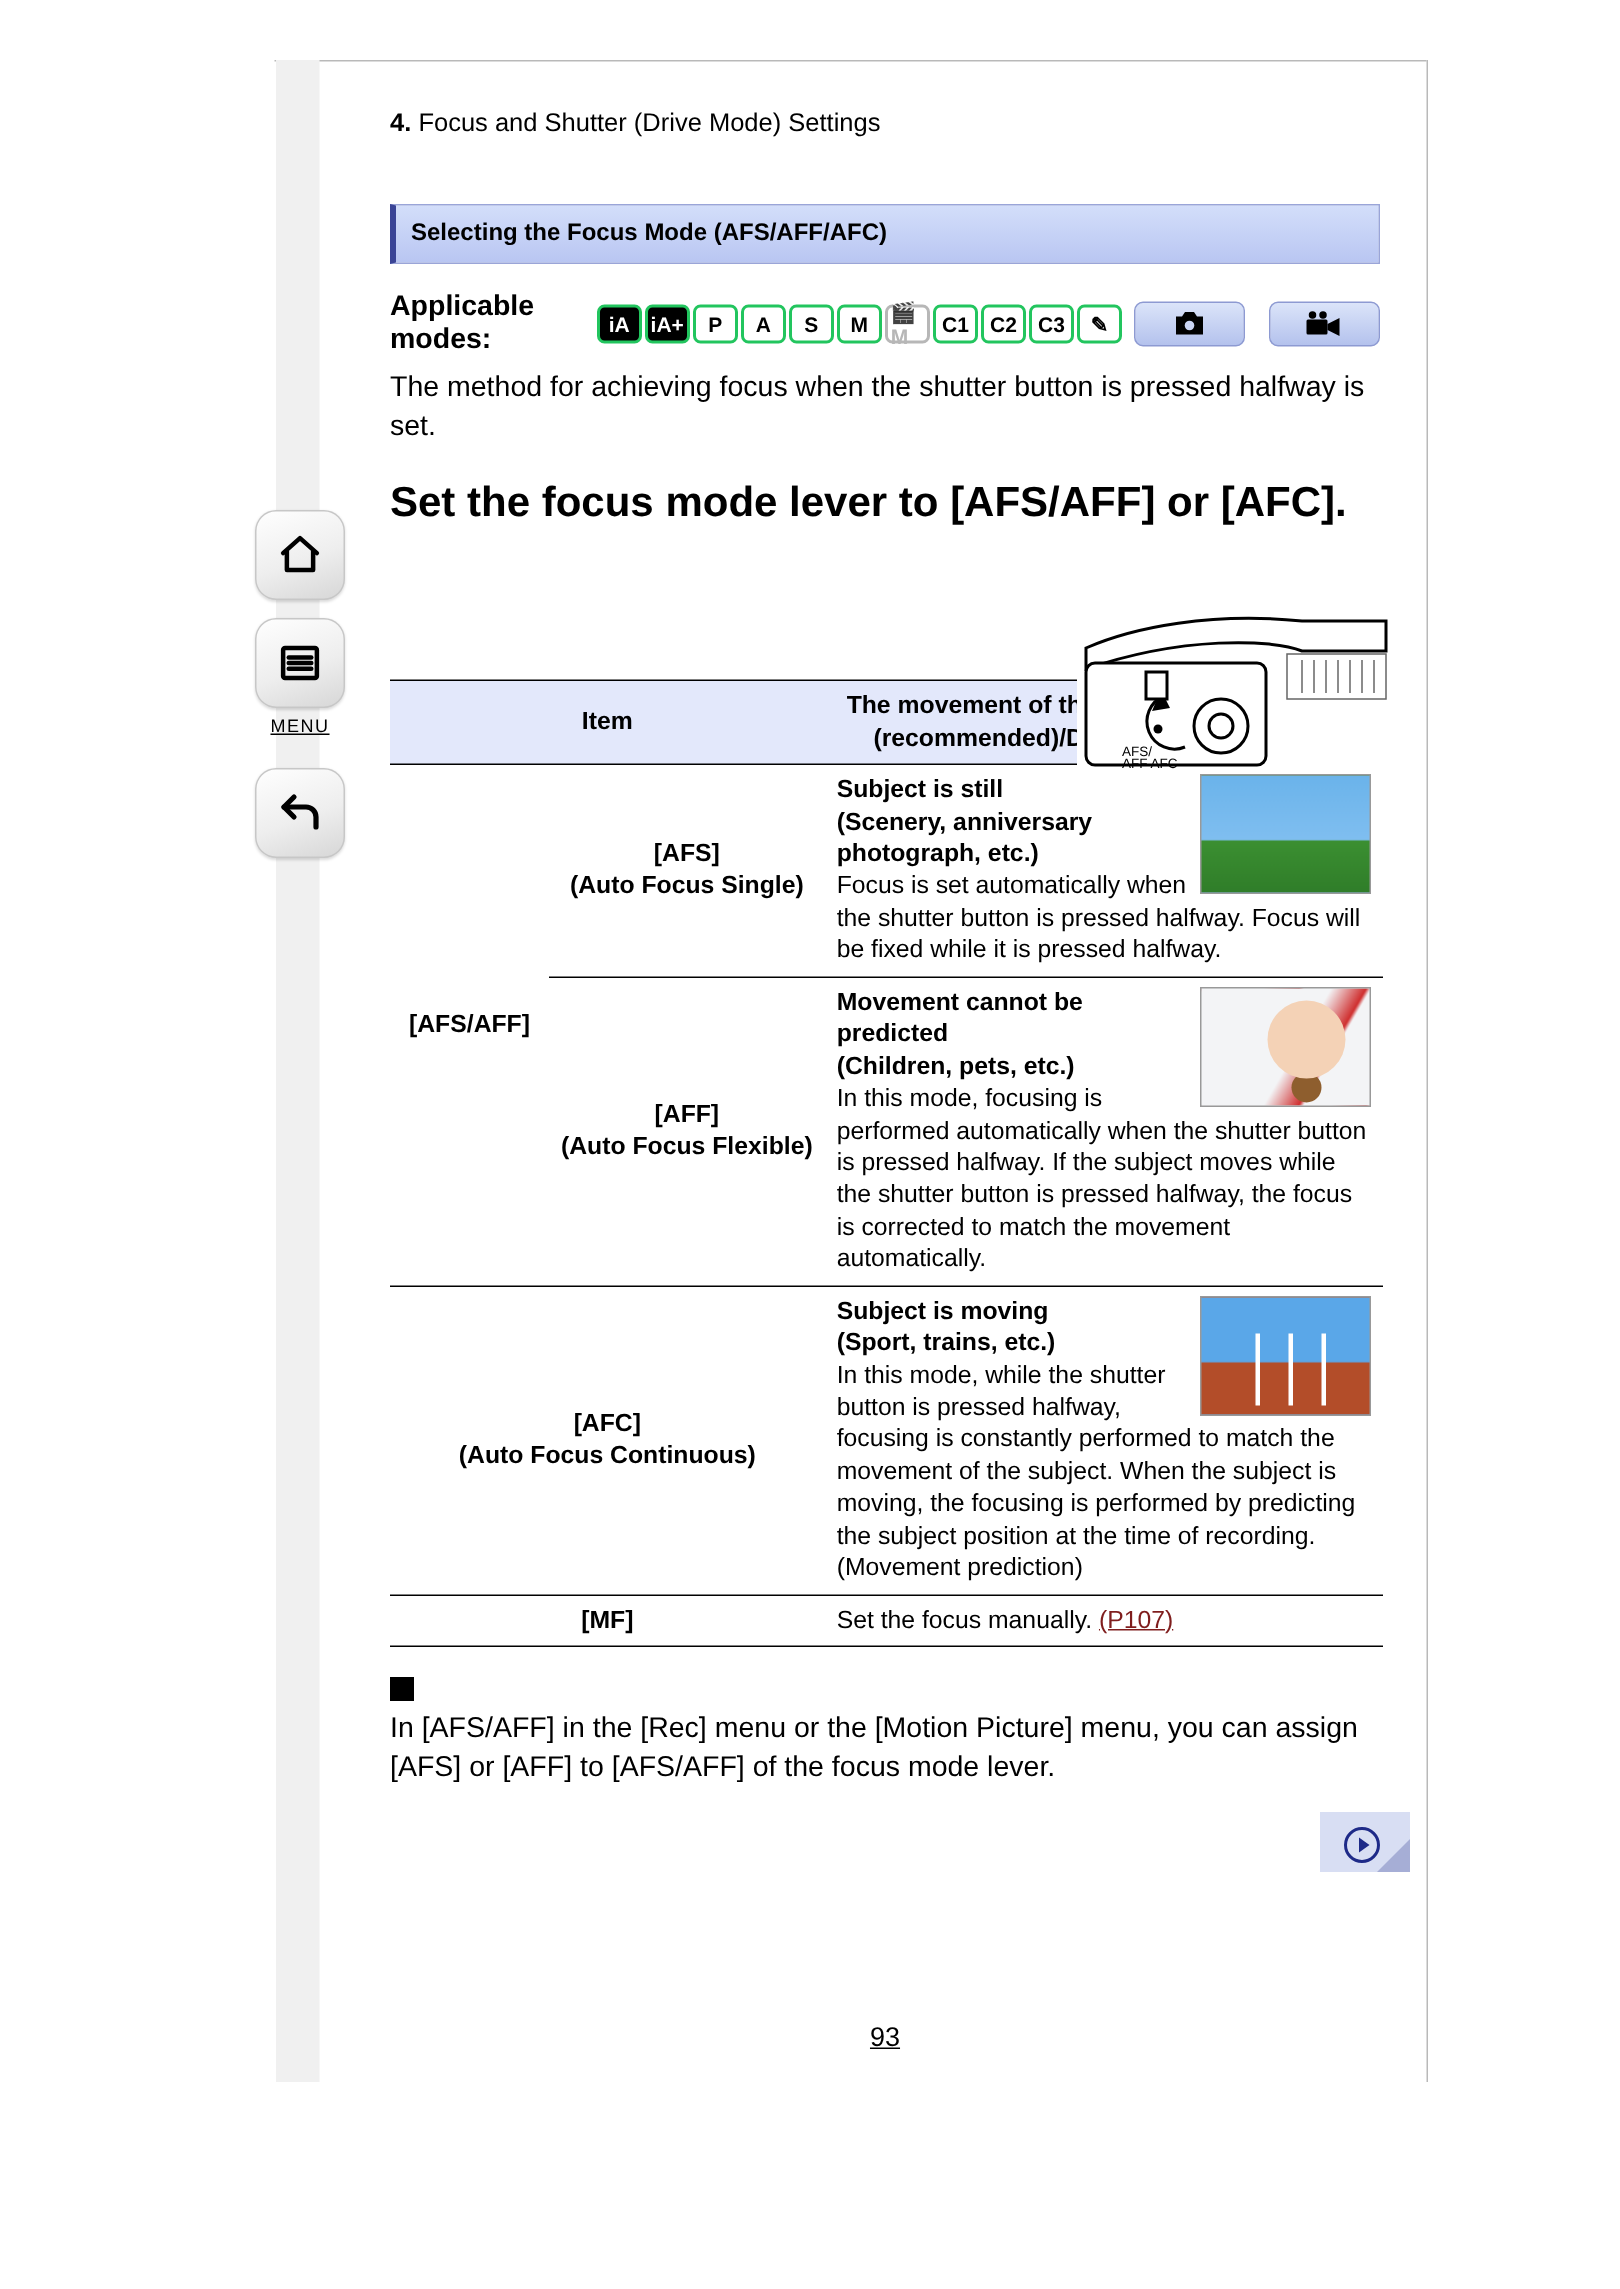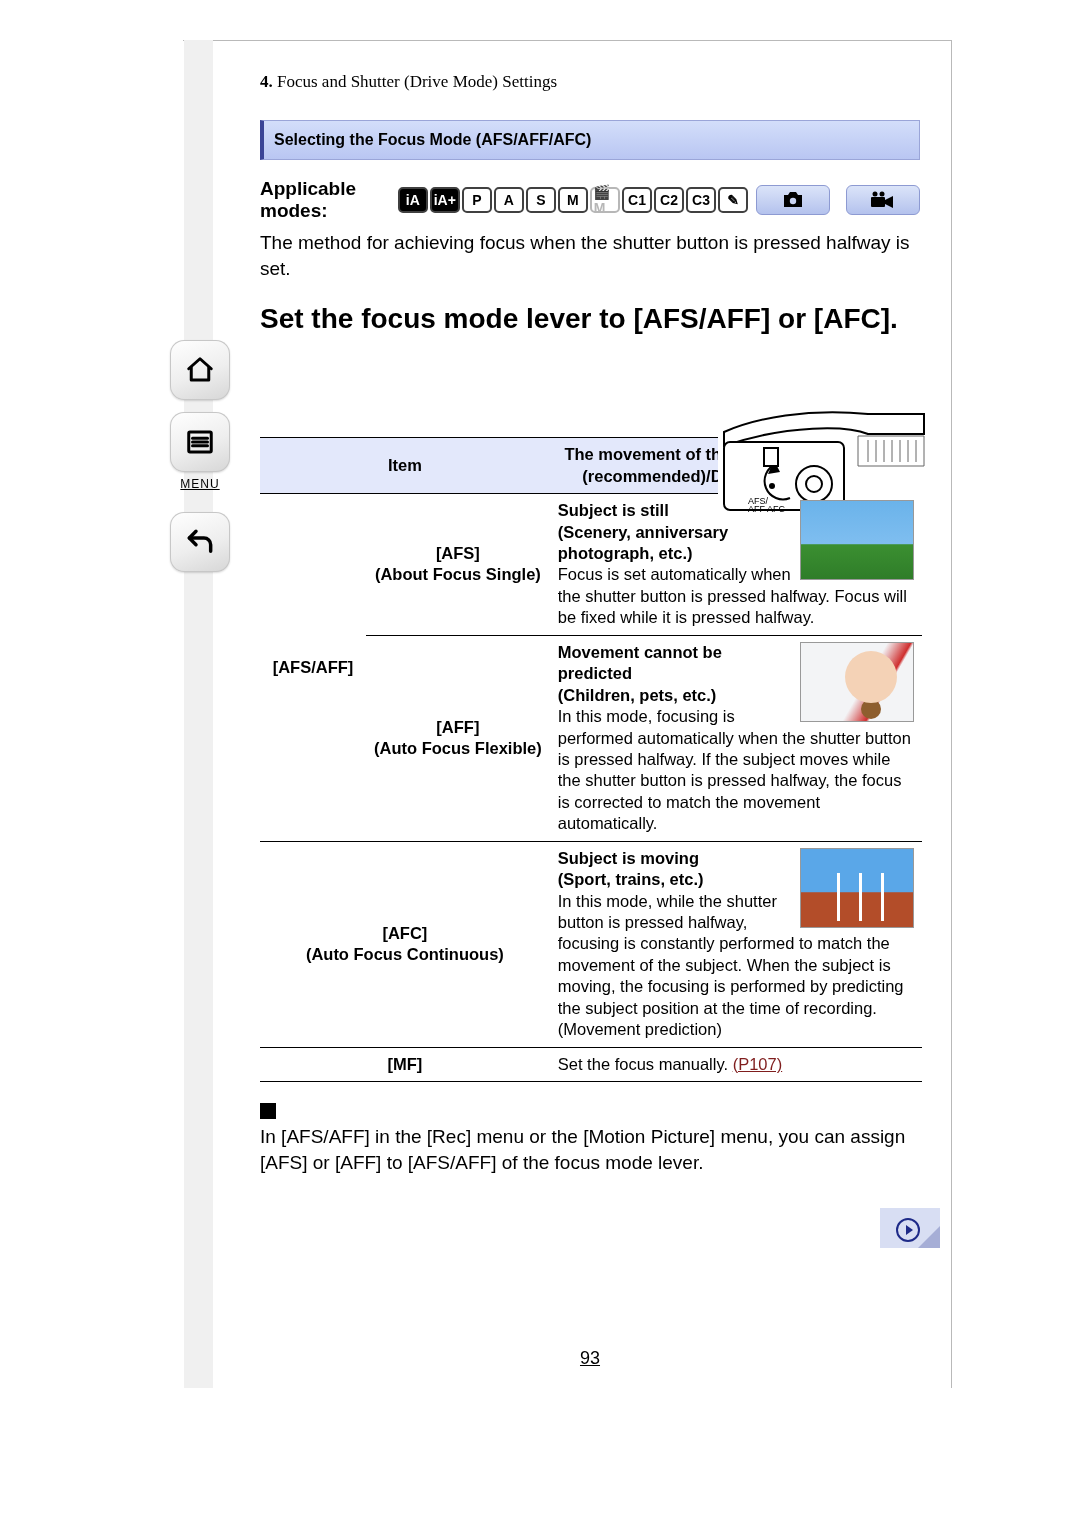--- a/index.html
+++ b/index.html
@@ -73,22 +73,21 @@
   
   .content {
     position: absolute;
     left: 240px;
     top: 40px;
     width: 700px;
   }
 
   .chapter {
     font-size: 17px;
-    padding: 32px 20px 28px 20px;
-    font-family: Liberation Serif, serif;
+    padding: 32px 20px 44px 20px;
   }
   .chapter .ch-num { font-weight: bold; }
   .chapter .ch-title { font-weight: normal; }
 
   .section-head {
     margin: 0 20px 18px 20px;
     height: 38px;
     line-height: 38px;
     background: linear-gradient(#d3defa 0%, #b9c6f2 100%);
     border: 1px solid #9aa5d8;
@@ -111,21 +110,21 @@
     display: inline-flex;
     gap: 2px;
     flex-wrap: nowrap;
   }
   .mode-chip {
     display: inline-flex;
     align-items: center;
     justify-content: center;
     height: 22px;
     min-width: 22px;
-    border: 2px solid #404040;
+    border: 2px solid #22c55e;
     border-radius: 5px;
     font-size: 14px;
     font-weight: bold;
     padding: 0 2px;
     background: #fff;
   }
   .mode-chip.solid { background:#000; color:#fff; }
   .mode-chip.light {
     color: #b7b7b7;
     border-color: #b7b7b7;
@@ -382,21 +381,21 @@
     <table class="tbl">
       <tbody>
           <tr>
         <th colspan="2">Item</th>
         <th>The movement of the subject and the scene (recommended)/Description of settings</th>
       </tr>
       <tr>
         <td class="item" rowspan="2">[AFS/AFF]</td>
         <td class="item">
           <span>[AFS]</span><br>
-          <span>(About Focus Single)</span>
+          <span>(Auto Focus Single)</span>
         </td>
         <td class="desc-cell">
           <div class="thumb scenery"></div>
           <strong>Subject is still</strong><br>
           <strong>(Scenery, anniversary photograph, etc.)</strong><br>
           <span>Focus is set automatically when the shutter button is pressed halfway. Focus will be fixed while it is pressed halfway.</span>
         </td>
       </tr>
       <tr>
         <td class="item">

